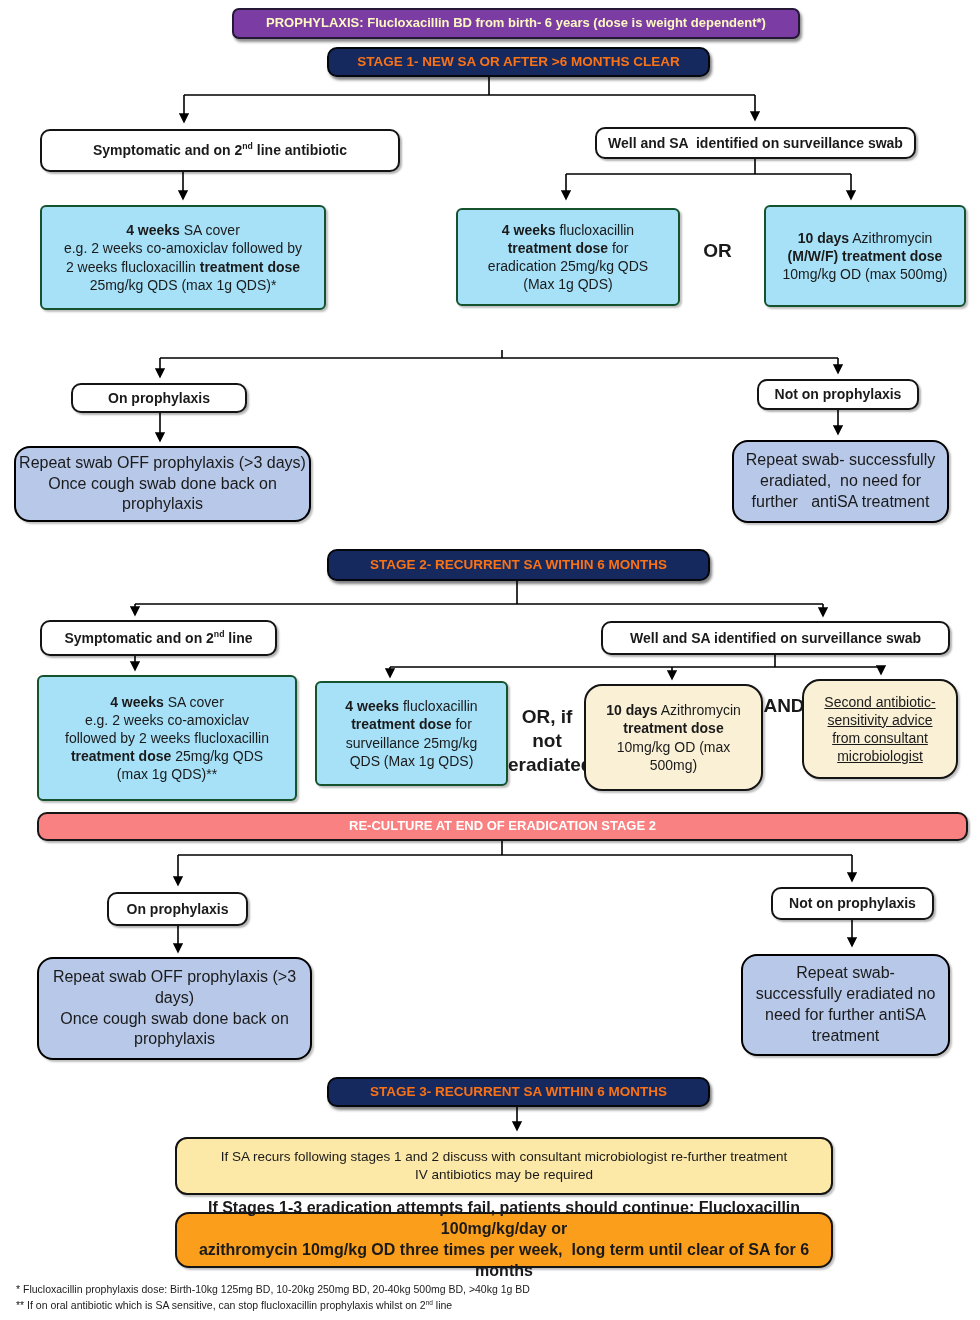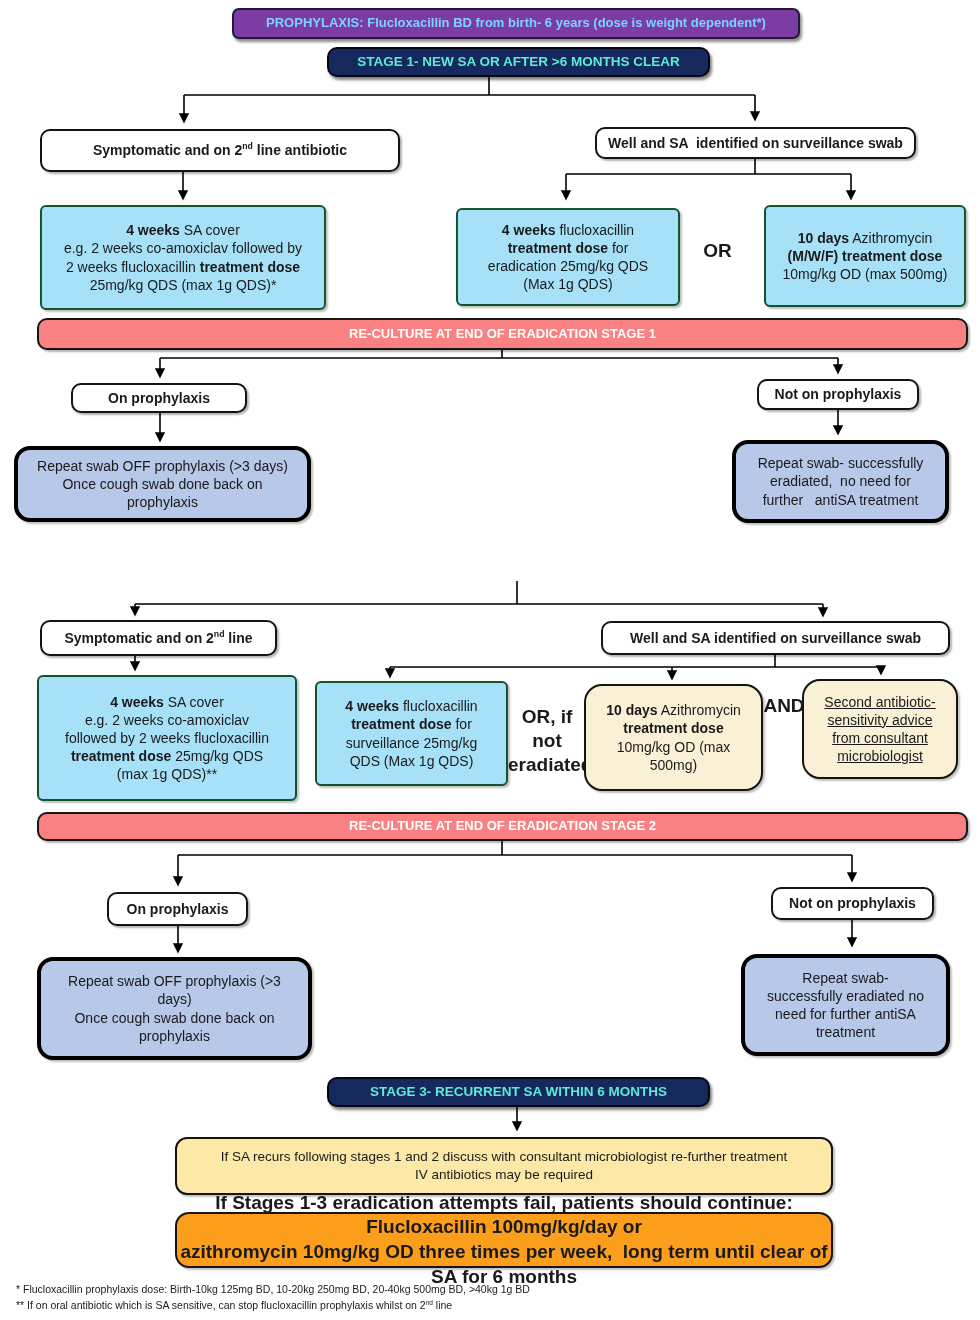--- a/index.html
+++ b/index.html
@@ -1,28 +1,28 @@
 <!DOCTYPE html>
 <html style="--purple: #7B3CA4; --navy: #16295F; --cyan: #A6E1F8; --salmon: #F98181; --periwinkle: #B7C8E9; --tan: #FAF0D6; --yellow: #FCE9A8; --orange: #FA9E1B;"><head>
 <meta charset="utf-8">
 <style>
   html,body{margin:0;padding:0;background:#ffffff;font-family:"Liberation Sans",sans-serif;color:#1a1a1a;}
   .canvas{position:relative;width:980px;height:1320px;background:#fff;overflow:hidden;}
   svg.connectors{position:absolute;left:0;top:0;pointer-events:none;}
   .box{position:absolute;box-sizing:border-box;display:flex;align-items:center;justify-content:center;}
   .txt{white-space:pre-wrap;text-align:center;width:100%;line-height:1.3;}
-  .banner{background:var(--purple);color:#7dd3fc;font-weight:bold;font-size:13px;border:2px solid #241836;border-radius:7px;box-shadow:2px 3px 3px rgba(0,0,0,.45);}
-  .stage{background:var(--navy);color:#5eead4;font-weight:bold;font-size:13.5px;border:2px solid #05070f;border-radius:10px;box-shadow:2px 3px 3px rgba(0,0,0,.5);}
+  .banner{background:var(--purple);color:#fef9c3;font-weight:bold;font-size:13px;border:2px solid #241836;border-radius:7px;box-shadow:2px 3px 3px rgba(0,0,0,.45);}
+  .stage{background:var(--navy);color:#f97316;font-weight:bold;font-size:13.5px;border:2px solid #05070f;border-radius:10px;box-shadow:2px 3px 3px rgba(0,0,0,.5);}
   .white{background:#ffffff;border:2px solid #141414;border-radius:10px;font-weight:bold;font-size:14px;box-shadow:2px 2px 2px rgba(0,0,0,.3);}
   .cyan{background:var(--cyan);border:2px solid #14532d;border-radius:6px;font-size:14px;box-shadow:2px 2px 2px rgba(0,0,0,.25);}
   .salmon{background:var(--salmon);color:#fff;font-weight:bold;font-size:13px;border:2px solid #161616;border-radius:10px;box-shadow:2px 2px 2px rgba(0,0,0,.3);}
-  .peri{background:var(--periwinkle);border:4px solid #000000;border-radius:16px;font-size:14px;box-shadow:2px 2px 2px rgba(0,0,0,.25);justify-content:flex-end;}
+  .peri{background:var(--periwinkle);border:2px solid #000000;border-radius:16px;font-size:16px;box-shadow:2px 2px 2px rgba(0,0,0,.25);justify-content:flex-end;}
   .tan{background:var(--tan);border:2px solid #141414;border-radius:18px;font-size:14px;box-shadow:2px 2px 2px rgba(0,0,0,.25);}
   .yellow{background:var(--yellow);border:2px solid #141414;border-radius:12px;font-size:13.5px;box-shadow:2px 2px 2px rgba(0,0,0,.25);}
-  .orange{background:var(--orange);border:2px solid #141414;border-radius:14px;font-size:19px;font-weight:bold;box-shadow:2px 2px 2px rgba(0,0,0,.25);}
+  .orange{background:var(--orange);border:2px solid #141414;border-radius:14px;font-size:16px;font-weight:bold;box-shadow:2px 2px 2px rgba(0,0,0,.25);}
   .lbl{position:absolute;font-weight:bold;font-size:19px;text-align:center;white-space:pre-wrap;line-height:1.25;}
   .foot{position:absolute;font-size:10.5px;line-height:1.4;white-space:pre-wrap;}
   sup{font-size:.62em;line-height:0;}
 </style>
 </head>
 <body>
 
 <div class="canvas">
 
   <svg class="connectors" width="980" height="1320">
@@ -80,42 +80,42 @@
 eradication 25mg/kg QDS
 (Max 1g QDS)</span></span>
   </div>
   <div class="lbl" style="left:695px;top:239px;width:45px;">OR</div>
   <div class="box cyan" style="left:764px;top:205px;width:202px;height:102px;">
     <span class="txt"><span style="font-weight: bold;">10 days</span><span> Azithromycin
 </span><span style="font-weight: bold;">(M/W/F) treatment dose</span><span>
 10mg/kg OD (max 500mg)</span></span>
   </div>
 
-  <div class="box salmon" style="left:37px;top:318px;width:931px;height:32px;">
-    <span class="txt">RE-CULTURE AT END OF ERADICATION STAGE 1</span>
-  </div>
 
   <div class="box white" style="left:71px;top:383px;width:176px;height:30px;">
     <span class="txt">On prophylaxis</span>
   </div>
   <div class="box white" style="left:757px;top:379px;width:162px;height:31px;">
     <span class="txt">Not on prophylaxis</span>
   </div>
 
   <div class="box peri" style="left:14px;top:446px;width:297px;height:76px;">
     <span class="txt">Repeat swab OFF prophylaxis (&gt;3 days)
 Once cough swab done back on
 prophylaxis</span>
   </div>
   <div class="box peri" style="left:732px;top:440px;width:217px;height:83px;">
     <span class="txt">Repeat swab- successfully
 eradiated,  no need for
 further   antiSA treatment</span>
   </div>
 
+  <div class="box stage" style="left:327px;top:549px;width:383px;height:32px;">
+    <span class="txt">STAGE 2- RECURRENT SA WITHIN 6 MONTHS</span>
+  </div>
 
   <div class="box white" style="left:40px;top:620px;width:237px;height:36px;">
     <span class="txt"><span>Symptomatic and on 2</span><sup>nd</sup><span> line</span></span>
   </div>
   <div class="box white" style="left:601px;top:621px;width:349px;height:34px;">
     <span class="txt">Well and SA identified on surveillance swab</span>
   </div>
 
   <div class="box cyan" style="left:37px;top:675px;width:260px;height:126px;">
     <span class="txt"><span style="font-weight: bold;">4 weeks</span><span> SA cover

